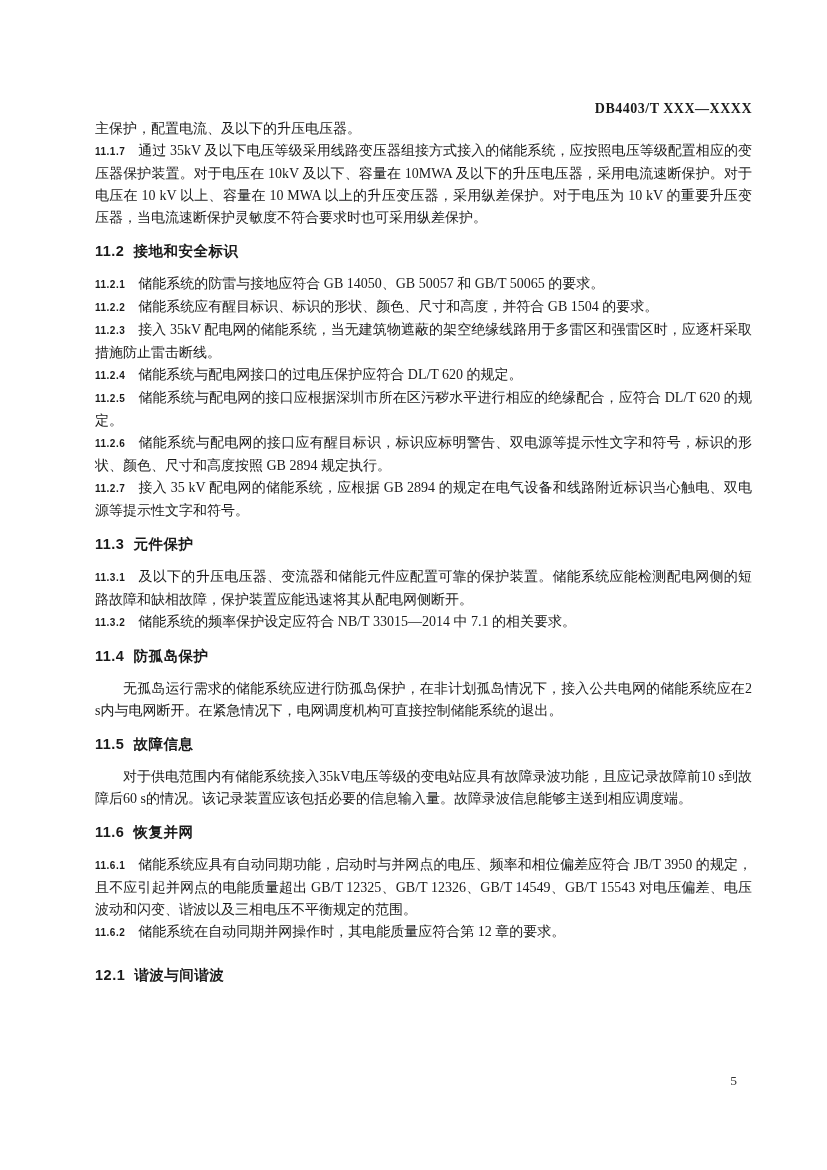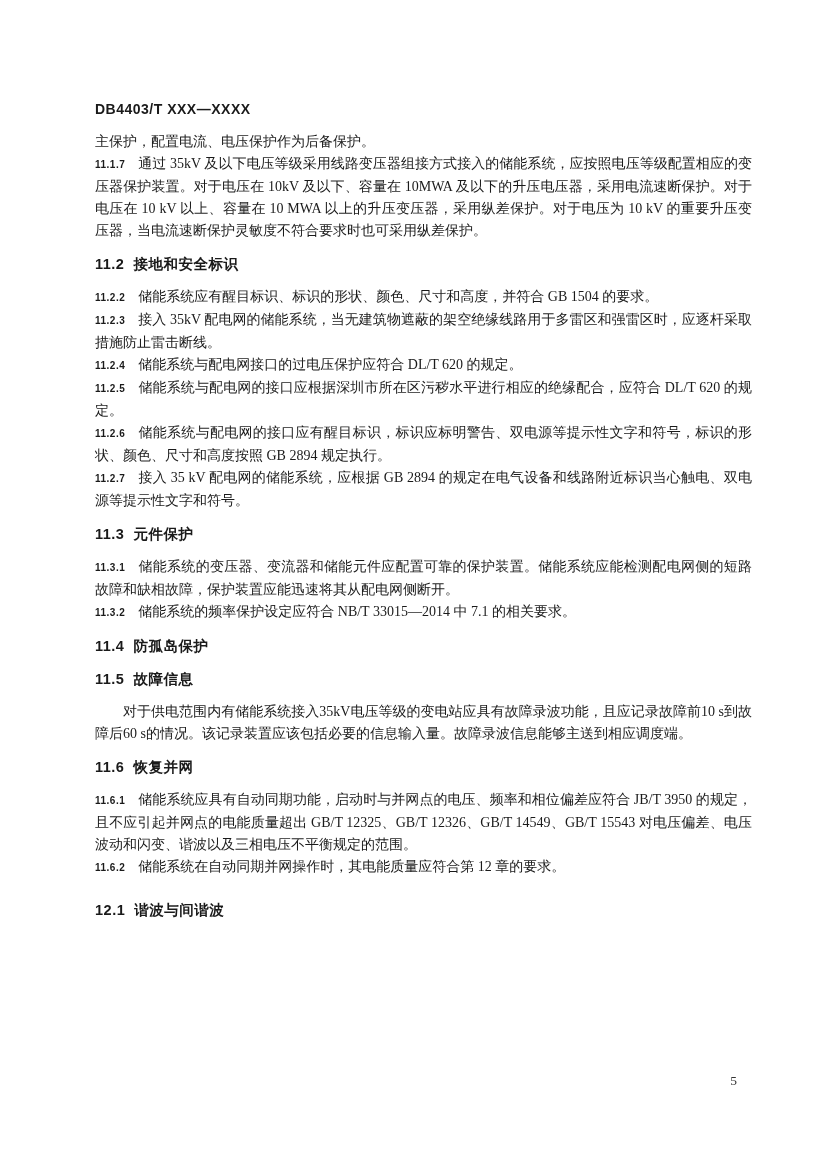--- a/index.html
+++ b/index.html
@@ -10,26 +10,25 @@
     margin: 0 auto;
     background: #ffffff;
     box-sizing: border-box;
     padding: 100px 75px 0 95px;
     font-family: "Liberation Serif", "DejaVu Serif", serif;
     color: #1a1a1a;
     font-size: 14px;
     line-height: 22px;
   }
   .doc-header {
-    text-align: left;
-    font-family: Liberation Sans, sans-serif;
+    text-align: right;
+    font-family: Liberation Serif, serif;
     font-weight: bold;
     font-size: 14px;
     line-height: 18px;
-    margin-bottom: 13px;
     letter-spacing: 0.5px;
   }
   p.para, p.clause {
     margin: 0;
     text-align: justify;
   }
   p.para.indent { text-indent: 2em; }
   p.clause .c-label {
     font-family: "Liberation Sans", "DejaVu Sans", sans-serif;
     font-weight: bold;
@@ -58,48 +57,50 @@
 </style>
 </head>
 <body>
 
 <div class="page">
 
   <div class="doc-header">
     <span class="doc-code">DB4403/T XXX—XXXX</span>
   </div>
 
-  <p class="para">主保护，配置电流、电压保护作为后备保护。</p>
+  <p class="para">主保护，配置电流、及以下的升压电压器。</p>
 
   <p class="clause"><span class="c-label">11.1.7</span><span class="c-text">通过 35kV 及以下电压等级采用线路变压器组接方式接入的储能系统，应按照电压等级配置相应的变压器保护装置。对于电压在 10kV 及以下、容量在 10MWA 及以下的升压电压器，采用电流速断保护。对于电压在 10 kV 以上、容量在 10 MWA 以上的升压变压器，采用纵差保护。对于电压为 10 kV 的重要升压变压器，当电流速断保护灵敏度不符合要求时也可采用纵差保护。</span></p>
 
   <h3 class="heading"><span class="h-label">11.2</span><span class="h-title">接地和安全标识</span></h3>
 
+  <p class="clause"><span class="c-label">11.2.1</span><span class="c-text">储能系统的防雷与接地应符合 GB 14050、GB 50057 和 GB/T 50065 的要求。</span></p>
 
   <p class="clause"><span class="c-label">11.2.2</span><span class="c-text">储能系统应有醒目标识、标识的形状、颜色、尺寸和高度，并符合 GB 1504 的要求。</span></p>
 
   <p class="clause"><span class="c-label">11.2.3</span><span class="c-text">接入 35kV 配电网的储能系统，当无建筑物遮蔽的架空绝缘线路用于多雷区和强雷区时，应逐杆采取措施防止雷击断线。</span></p>
 
   <p class="clause"><span class="c-label">11.2.4</span><span class="c-text">储能系统与配电网接口的过电压保护应符合 DL/T 620 的规定。</span></p>
 
   <p class="clause"><span class="c-label">11.2.5</span><span class="c-text">储能系统与配电网的接口应根据深圳市所在区污秽水平进行相应的绝缘配合，应符合 DL/T 620 的规定。</span></p>
 
   <p class="clause"><span class="c-label">11.2.6</span><span class="c-text">储能系统与配电网的接口应有醒目标识，标识应标明警告、双电源等提示性文字和符号，标识的形状、颜色、尺寸和高度按照 GB 2894 规定执行。</span></p>
 
   <p class="clause"><span class="c-label">11.2.7</span><span class="c-text">接入 35 kV 配电网的储能系统，应根据 GB 2894 的规定在电气设备和线路附近标识当心触电、双电源等提示性文字和符号。</span></p>
 
   <h3 class="heading"><span class="h-label">11.3</span><span class="h-title">元件保护</span></h3>
 
-  <p class="clause"><span class="c-label">11.3.1</span><span class="c-text">储能系统的变压器、变流器和储能元件应配置可靠的保护装置。储能系统应能检测配电网侧的短路故障和缺相故障，保护装置应能迅速将其从配电网侧断开。</span></p>
+  <p class="clause"><span class="c-label">11.3.1</span><span class="c-text">及以下的升压电压器、变流器和储能元件应配置可靠的保护装置。储能系统应能检测配电网侧的短路故障和缺相故障，保护装置应能迅速将其从配电网侧断开。</span></p>
 
   <p class="clause"><span class="c-label">11.3.2</span><span class="c-text">储能系统的频率保护设定应符合 NB/T 33015—2014 中 7.1 的相关要求。</span></p>
 
 
   <h3 class="heading"><span class="h-label">11.4</span><span class="h-title">防孤岛保护</span></h3>
 
+  <p class="para indent">无孤岛运行需求的储能系统应进行防孤岛保护，在非计划孤岛情况下，接入公共电网的储能系统应在2 s内与电网断开。在紧急情况下，电网调度机构可直接控制储能系统的退出。</p>
 
   <h3 class="heading"><span class="h-label">11.5</span><span class="h-title">故障信息</span></h3>
 
   <p class="para indent">对于供电范围内有储能系统接入35kV电压等级的变电站应具有故障录波功能，且应记录故障前10 s到故障后60 s的情况。该记录装置应该包括必要的信息输入量。故障录波信息能够主送到相应调度端。</p>
 
   <h3 class="heading"><span class="h-label">11.6</span><span class="h-title">恢复并网</span></h3>
 
   <p class="clause"><span class="c-label">11.6.1</span><span class="c-text">储能系统应具有自动同期功能，启动时与并网点的电压、频率和相位偏差应符合 JB/T 3950 的规定，且不应引起并网点的电能质量超出 GB/T 12325、GB/T 12326、GB/T 14549、GB/T 15543 对电压偏差、电压波动和闪变、谐波以及三相电压不平衡规定的范围。</span></p>
 
   <p class="clause"><span class="c-label">11.6.2</span><span class="c-text">储能系统在自动同期并网操作时，其电能质量应符合第 12 章的要求。</span></p>

